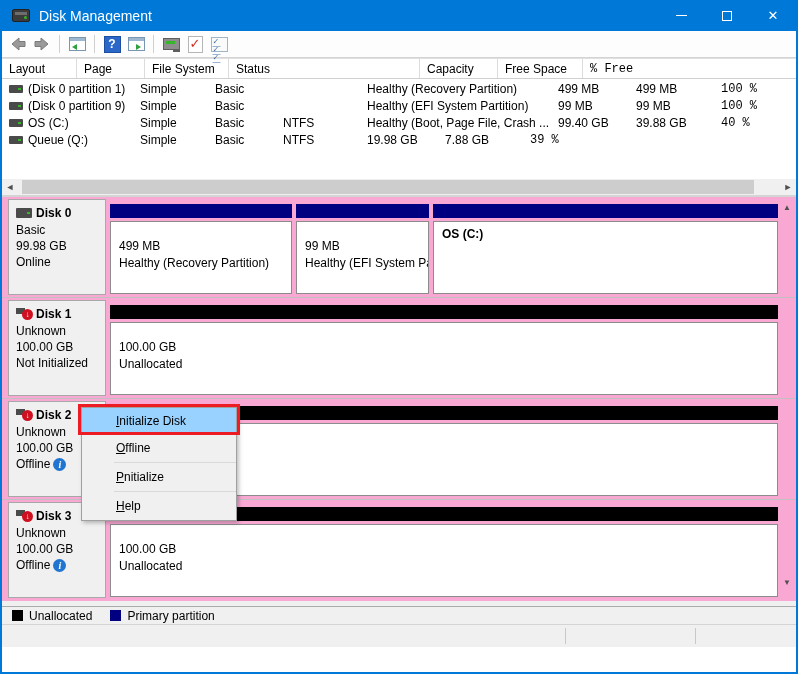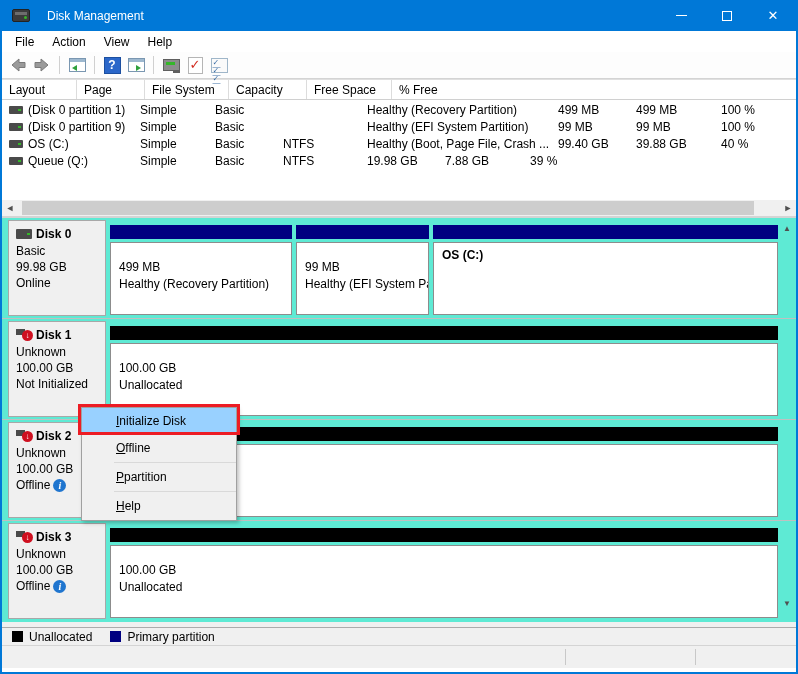--- a/index.html
+++ b/index.html
@@ -8,21 +8,21 @@
 
   .window { position:relative; width:798px; height:674px; background:#fff;
             border:2px solid #0078d7; border-top:none; overflow:hidden; }
 
   
   .titlebar { height:31px; background:#0078d7; display:flex; align-items:center; color:#fff; }
   .titlebar-icon { width:18px; height:13px; margin:0 9px 0 10px; position:relative;
                    background:#3b3b3b; border-radius:2px; border:1px solid #222; }
   .titlebar-icon::before { content:""; position:absolute; left:2px; top:2px; right:2px; height:3px; background:#6d6d6d; }
   .titlebar-icon::after { content:""; position:absolute; right:2px; bottom:2px; width:3px; height:3px; background:#35b729; border-radius:50%; }
-  .title-text { font-size:12px;margin-left:8px; }
+  .title-text { font-size:14px; }
   .titlebar-controls { margin-left:auto; display:flex; height:100%; }
   .tb-btn { width:46px; height:100%; display:flex; align-items:center; justify-content:center; color:#fff; font-size:13px; }
   .min-glyph { display:block; width:11px; height:1px; background:#fff; }
   .max-glyph { display:block; width:10px; height:10px; border:1px solid #fff; }
 
   
   .menubar { height:21px; background:#fff; display:flex; align-items:center; padding-left:4px; }
   .menu-item { padding:2px 9px; font-size:12px; }
 
   
@@ -41,34 +41,34 @@
   .check-ico { width:15px; height:17px; background:#fff; border:1px solid #b5b5b5; color:#d22b1f; font-size:13px; font-weight:bold; line-height:14px; text-align:center; }
   .list-ico { width:17px; height:15px; background:#fafafa; border:1px solid #9fb6c9; color:#3a6ea5; font-size:8px; line-height:4px; padding:2px 1px; letter-spacing:1px; }
 
   
   .listview { background:#fff; }
   .lv-header { display:flex; height:21px; border-top:1px solid #e0e0e0; border-bottom:1px solid #d0d0d0; background:#fff; }
   .lv-h-cell { display:flex; align-items:center; padding-left:7px; border-right:1px solid #dcdcdc; font-size:12px; overflow:hidden; white-space:nowrap; }
   .lv-row { display:flex; height:17px; align-items:flex-end; }
   .lv-cell { padding-left:7px; overflow:hidden; white-space:nowrap; display:flex; align-items:center; }
   .c0 { width:131px; } .c1 { width:75px; } .c2 { width:68px; } .c3 { width:84px; }
-  .c4 { width:191px; } .c5 { width:78px; } .c6 { width:85px; } .c7 { flex:1; border-right:none; }
+  .c4 { width:191px; } .c5 { width:78px; } .c6 { width:85px; } .c7 { flex:1; border-right:none;font-family:Liberation Mono, monospace; }
   .vol-ico { flex:0 0 14px; height:8px; background:#4a4a4a; border-radius:1px; margin-right:5px; position:relative; }
   .vol-ico::after { content:""; position:absolute; right:2px; top:3px; width:3px; height:2px; background:#35b729; }
   .lv-filler { height:32px; background:#fff; }
 
   
   .hscroll { height:16px; background:#f0f0f0; position:relative; }
   .hs-arrow { position:absolute; top:0; width:16px; height:16px; display:flex; align-items:center; justify-content:center; color:#505050; font-size:9px; }
   .hs-left { left:0; } .hs-right { right:0; }
   .hs-thumb { position:absolute; left:20px; right:42px; top:1px; height:14px; background:#cdcdcd; }
 
   
   .graphview { height:411px; background:#f0f0f0; border-top:2px solid #d4d4d4; position:relative; }
-  .disk-row { height:101px; border-bottom:1px solid #c0c0c0; position:relative; background:#5eead4; }
+  .disk-row { height:101px; border-bottom:1px solid #c0c0c0; position:relative; background:#f9a8d4; }
   .disk-row:last-of-type { border-bottom:none; }
   .disk-panel { position:absolute; left:6px; top:2px; width:98px; height:96px; background:#f0f0f0;
                 border:1px solid #a8a8a8; padding:6px 2px 0 7px; overflow:hidden; }
   .disk-title { display:flex; align-items:center; font-weight:bold; font-size:12px; margin-bottom:2px; }
   .disk-ico { flex:0 0 16px; height:10px; background:#4a4a4a; border-radius:1px; margin-right:4px; position:relative; }
   .disk-ico::after { content:""; position:absolute; right:2px; top:4px; width:3px; height:2px; background:#35b729; }
   .disk-ico-warn { flex:0 0 17px; height:12px; position:relative; margin-right:3px; }
   .disk-ico-warn .mini { position:absolute; left:0; top:0; width:9px; height:6px; background:#4a4a4a; }
   .disk-ico-warn .badge { position:absolute; right:0; bottom:0; width:11px; height:11px; background:#cf1020;
                           border-radius:50%; color:#fff; font-size:8px; font-weight:bold; line-height:11px; text-align:center; }
@@ -120,26 +120,20 @@
         </div>
       <div class="tb-btn">
           <span class="max-glyph"></span>
         </div>
       <div class="tb-btn">
           <span>✕</span>
         </div>
     </div>
   </div>
 
-  <div class="menubar">
-    <span class="menu-item">File</span>
-    <span class="menu-item">Action</span>
-    <span class="menu-item">View</span>
-    <span class="menu-item">Help</span>
-  </div>
 
   <div class="toolbar">
     <span class="tool">
       <svg class="arrow-svg" width="18" height="18" viewBox="0 0 18 18">
           <path d="M3,9 L10,3 L10,6.5 L16,6.5 L16,11.5 L10,11.5 L10,15 Z" fill="#9a9a9a" stroke="#7a7a7a"></path>
         </svg>
     </span>
     <span class="tool">
       <svg class="arrow-svg" width="18" height="18" viewBox="0 0 18 18">
           <path d="M15,9 L8,3 L8,6.5 L2,6.5 L2,11.5 L8,11.5 L8,15 Z" fill="#9a9a9a" stroke="#7a7a7a"></path>
@@ -166,20 +160,21 @@
     <span class="tool">
         <span class="list-ico">✓—<br>✓—<br>✓—</span>
       </span>
   </div>
 
   <div class="listview">
     <div class="lv-header">
       <div class="lv-h-cell c1">Layout</div>
       <div class="lv-h-cell c2">Page</div>
       <div class="lv-h-cell c3">File System</div>
+      <div class="lv-h-cell c4">Status</div>
       <div class="lv-h-cell c5">Capacity</div>
       <div class="lv-h-cell c6">Free Space</div>
       <div class="lv-h-cell c7">% Free</div>
     </div>
 
     <div class="lv-row">
       <div class="lv-cell c0">
           <span class="vol-ico"></span>
           <span>(Disk 0 partition 1)</span>
         </div>
@@ -371,21 +366,21 @@
         <span>nitialize Disk</span>
     </div>
     <div class="cm-sep"></div>
     <div class="cm-item">
       <span class="u">O</span>
         <span>ffline</span>
     </div>
     <div class="cm-sep"></div>
     <div class="cm-item">
       <span class="u">P</span>
-        <span>partition</span>
+        <span>nitialize</span>
     </div>
     <div class="cm-sep"></div>
     <div class="cm-item">
       <span class="u">H</span>
         <span>elp</span>
     </div>
   </div>
   <div class="annotation-box"></div>
 
 </div>

